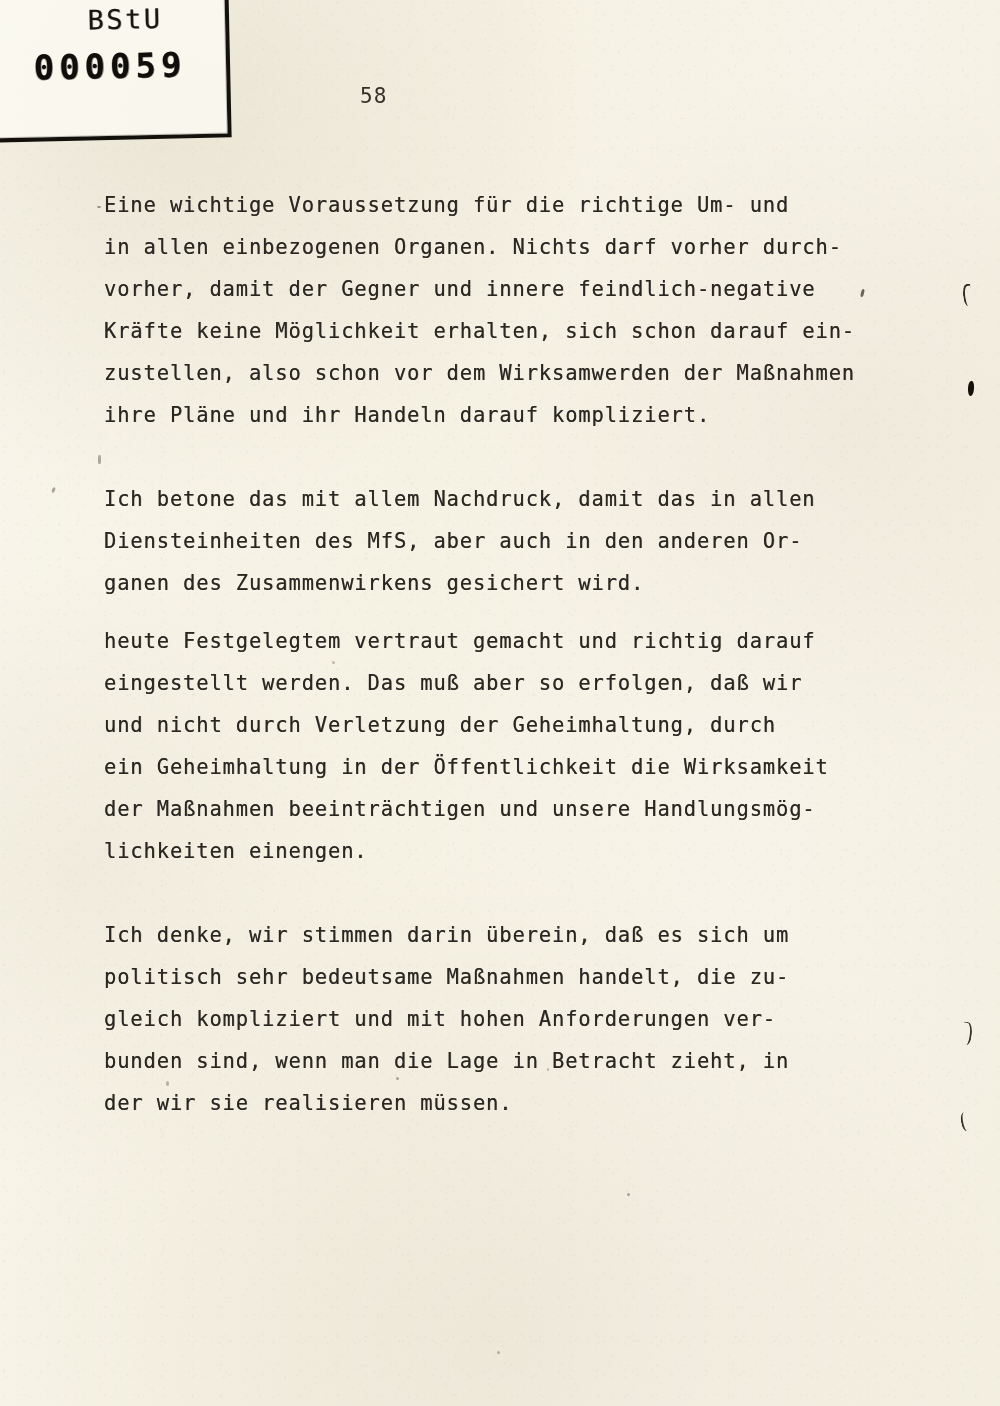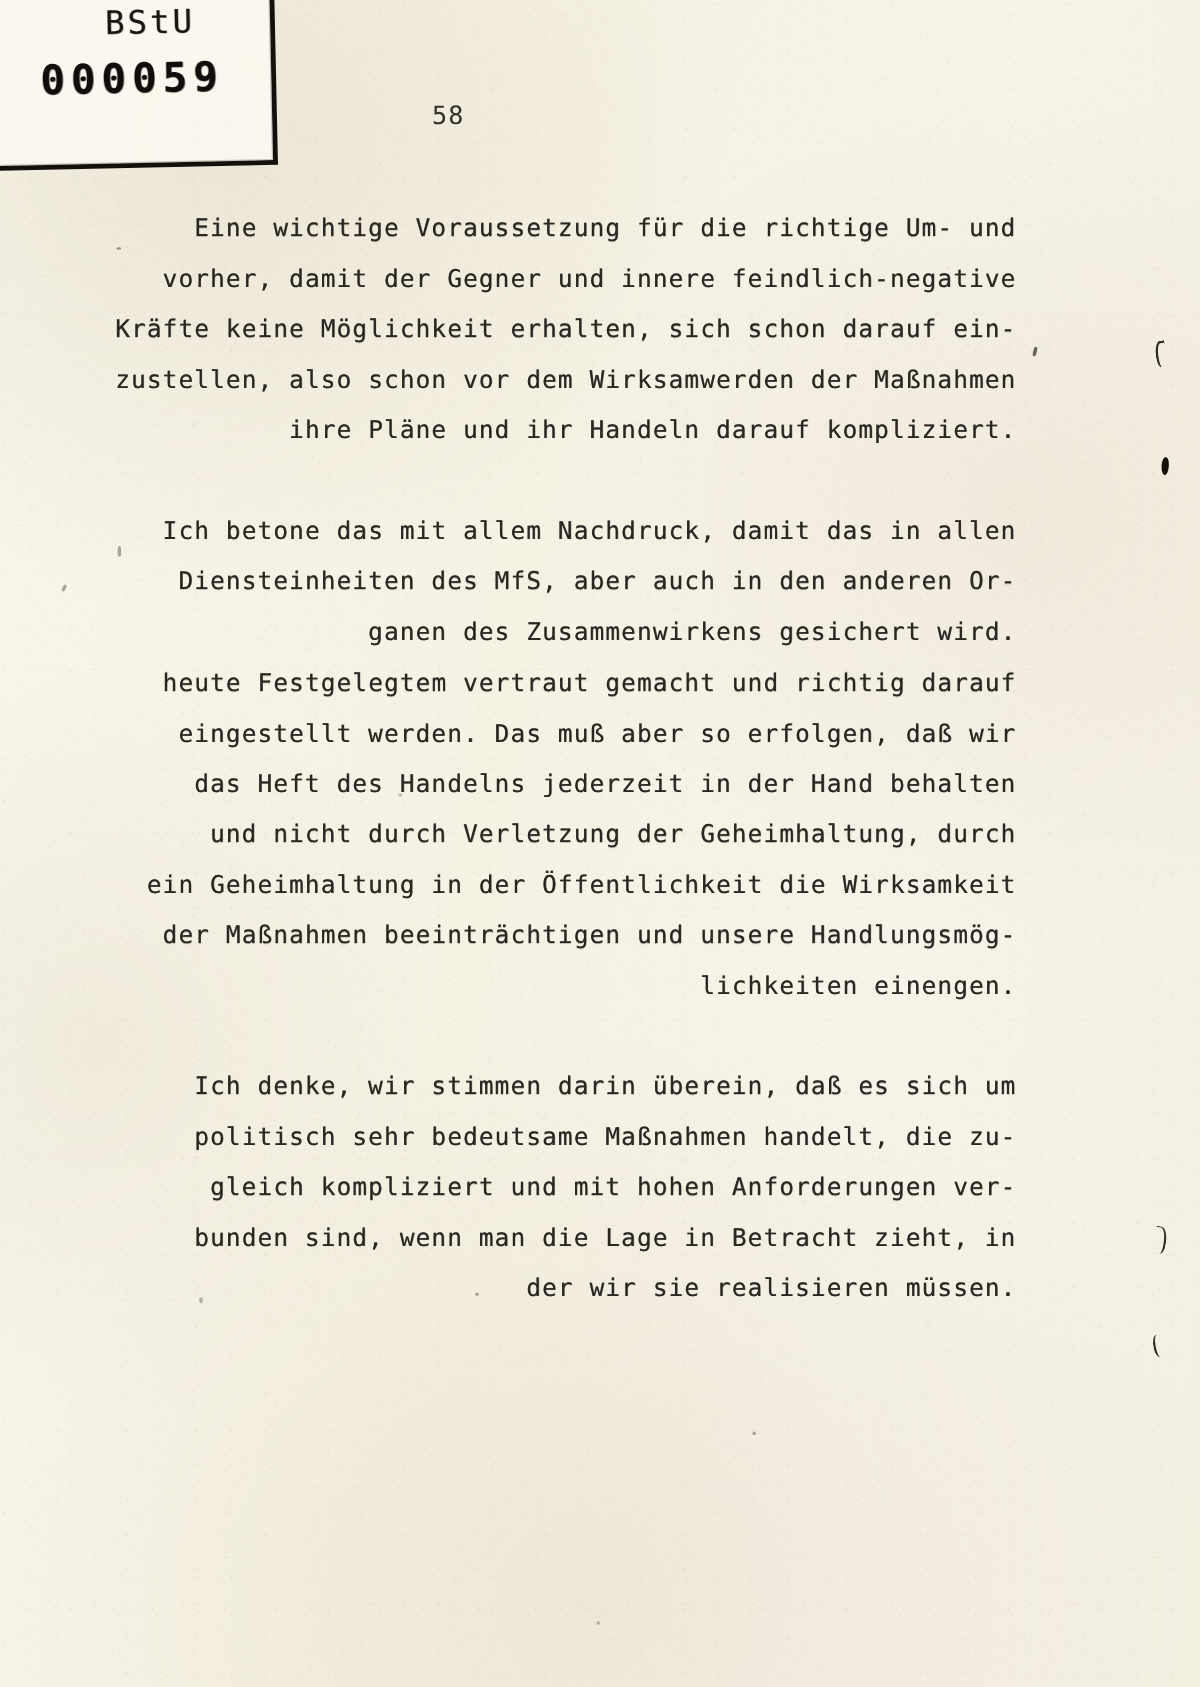--- a/index.html
+++ b/index.html
@@ -109,22 +109,21 @@
   }
 
   
   #body-text {
     position: absolute;
     left: 88px;
     top: 168px;
     width: 760px;
   }
   .para {
-    margin: 1px;
-    text-align: right;
+    margin: 16px;
   }
   .para + .para {
     margin-top: 42px;
   }
   .para.tight + .para.tight {
     margin-top: 0;
   }
   .tline {
     font-family: "DejaVu Sans Mono", monospace;
     font-size: 20.4px;
@@ -204,34 +203,34 @@
       <div class="stamp-agency">BStU</div>
       <div class="stamp-number">000059</div>
     </div>
   </div>
 
   <div id="folio">58</div>
 
   <div id="body-text">
       <div class="para">
         <div class="tline">Eine wichtige Voraussetzung für die richtige Um- und</div>
+        <div class="tline">in allen einbezogenen Organen. Nichts darf vorher durch-</div>
         <div class="tline">vorher, damit der Gegner und innere feindlich-negative</div>
         <div class="tline">Kräfte keine Möglichkeit erhalten, sich schon darauf ein-</div>
         <div class="tline">zustellen, also schon vor dem Wirksamwerden der Maßnahmen</div>
         <div class="tline">ihre Pläne und ihr Handeln darauf kompliziert.</div>
       </div>
       <div class="para tight">
         <div class="tline">Ich betone das mit allem Nachdruck, damit das in allen</div>
         <div class="tline">Diensteinheiten des MfS, aber auch in den anderen Or-</div>
         <div class="tline">ganen des Zusammenwirkens gesichert wird.</div>
       </div>
       <div class="para tight">
         <div class="tline">heute Festgelegtem vertraut gemacht und richtig darauf</div>
         <div class="tline">eingestellt werden. Das muß aber so erfolgen, daß wir</div>
-        <div class="tline">das Heft des Handelns jederzeit in der Hand behalten</div>
         <div class="tline">und nicht durch Verletzung der Geheimhaltung, durch</div>
         <div class="tline">ein Geheimhaltung in der Öffentlichkeit die Wirksamkeit</div>
         <div class="tline">der Maßnahmen beeinträchtigen und unsere Handlungsmög-</div>
         <div class="tline">lichkeiten einengen.</div>
       </div>
       <div class="para">
         <div class="tline">Ich denke, wir stimmen darin überein, daß es sich um</div>
         <div class="tline">politisch sehr bedeutsame Maßnahmen handelt, die zu-</div>
         <div class="tline">gleich kompliziert und mit hohen Anforderungen ver-</div>
         <div class="tline">bunden sind, wenn man die Lage in Betracht zieht, in</div>

